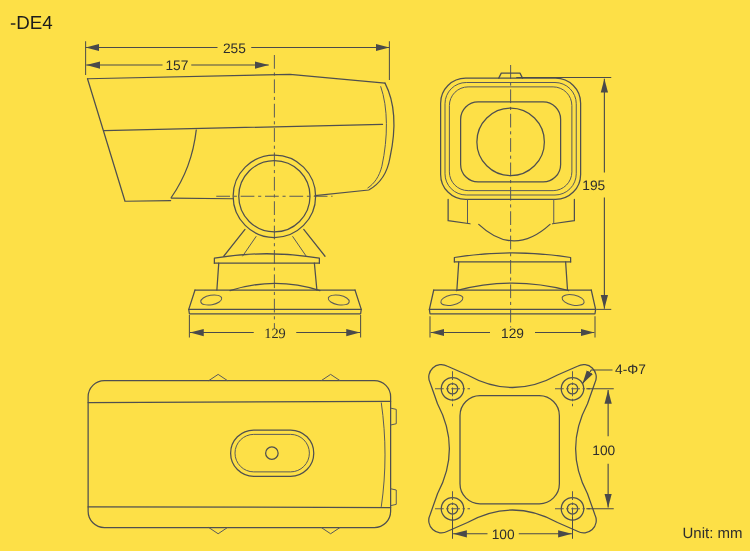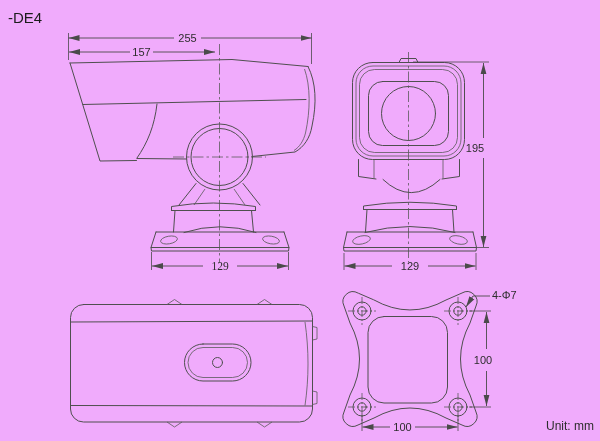--- a/index.html
+++ b/index.html
@@ -1,16 +1,16 @@
 <!DOCTYPE html>
 <html><head>
 <meta charset="utf-8">
 <style>
   html,body{margin:0;padding:0;background:#ffffff;}
-  .page{position:relative;width:600px;height:441px;background:#f0abfc;overflow:hidden;
+  .page{position:relative;width:600px;height:441px;background:#fde047;overflow:hidden;
         font-family:"Liberation Sans", sans-serif;}
   svg{display:block;}
   .ln{stroke:#4f4f4f;stroke-width:1;fill:none;stroke-linecap:round;stroke-linejoin:round;}
   .ln-thin{stroke:#5a5a5a;stroke-width:0.8;fill:none;}
   .dim{stroke:#4a4a4a;stroke-width:0.9;fill:none;}
   .ext{stroke:#4a4a4a;stroke-width:0.8;fill:none;}
   .cl{stroke:#5a5a5a;stroke-width:0.8;fill:none;stroke-dasharray:11 3 2.5 3;}
   .ch{stroke:#5a5a5a;stroke-width:0.8;fill:none;stroke-dasharray:7 2 2 2;}
   text{fill:#2d2d2d;font-family:"Liberation Sans", sans-serif;font-size:11px;}
   .t-title{font-size:15px;fill:#1c1c1c;}

